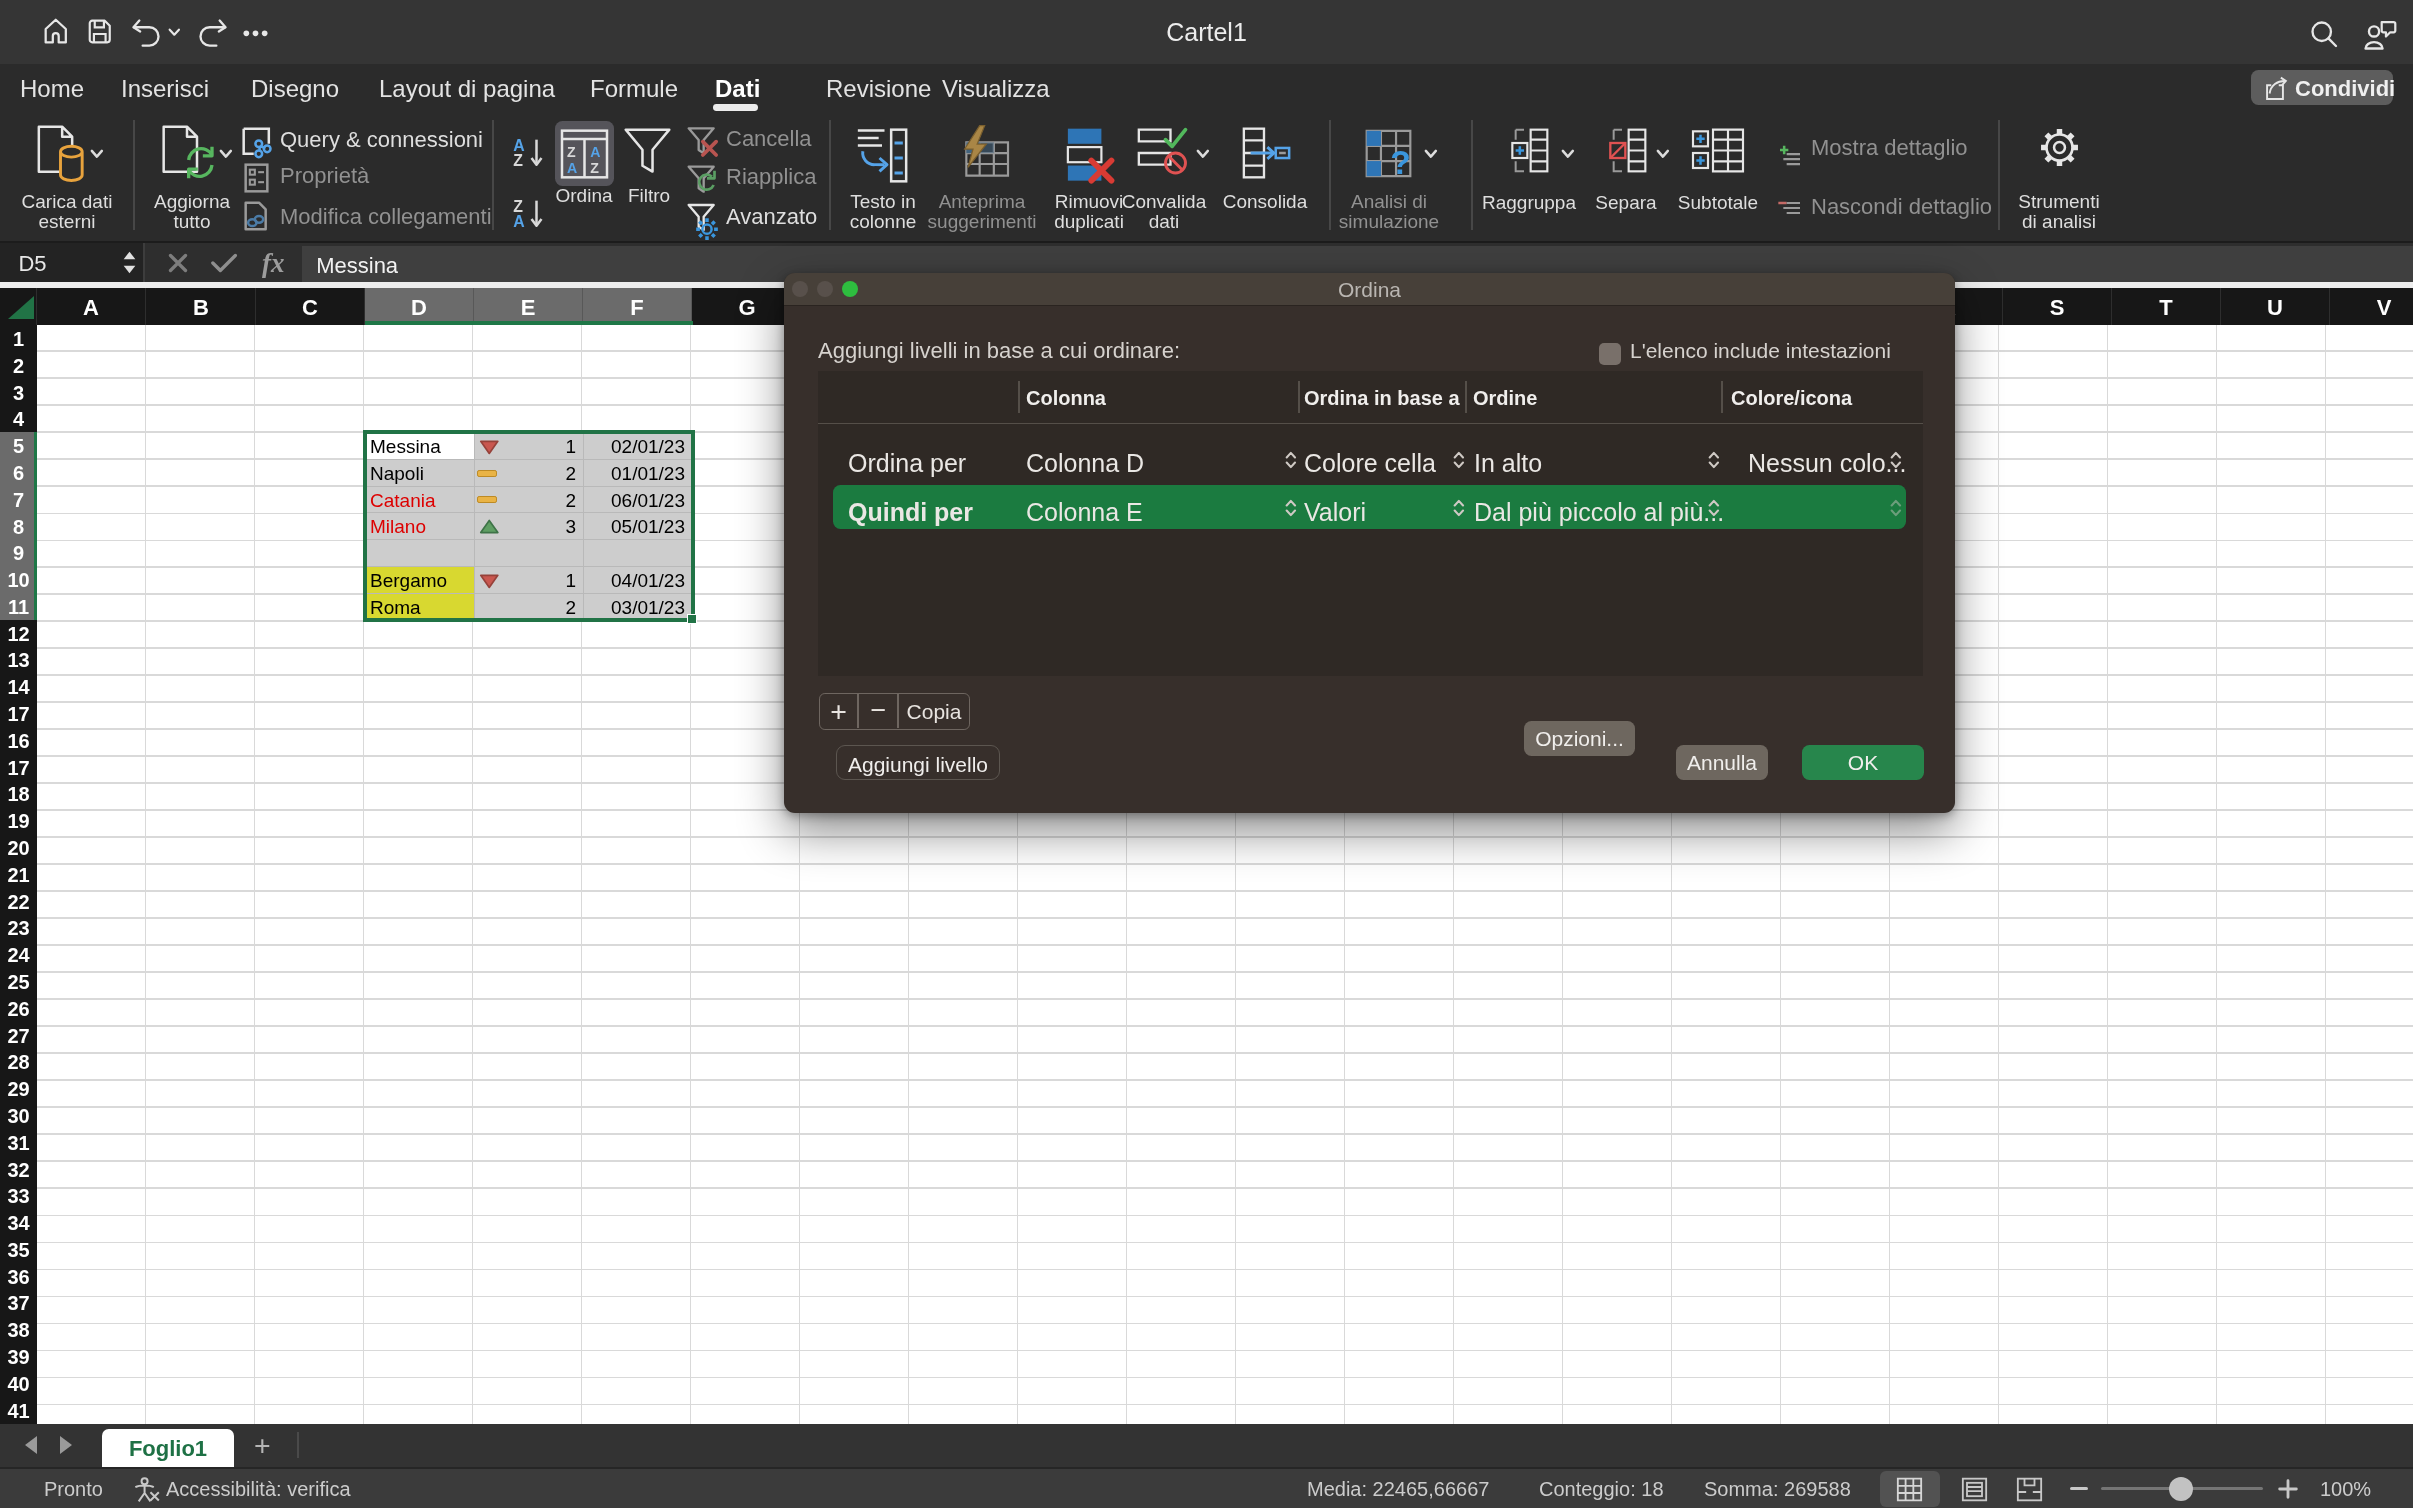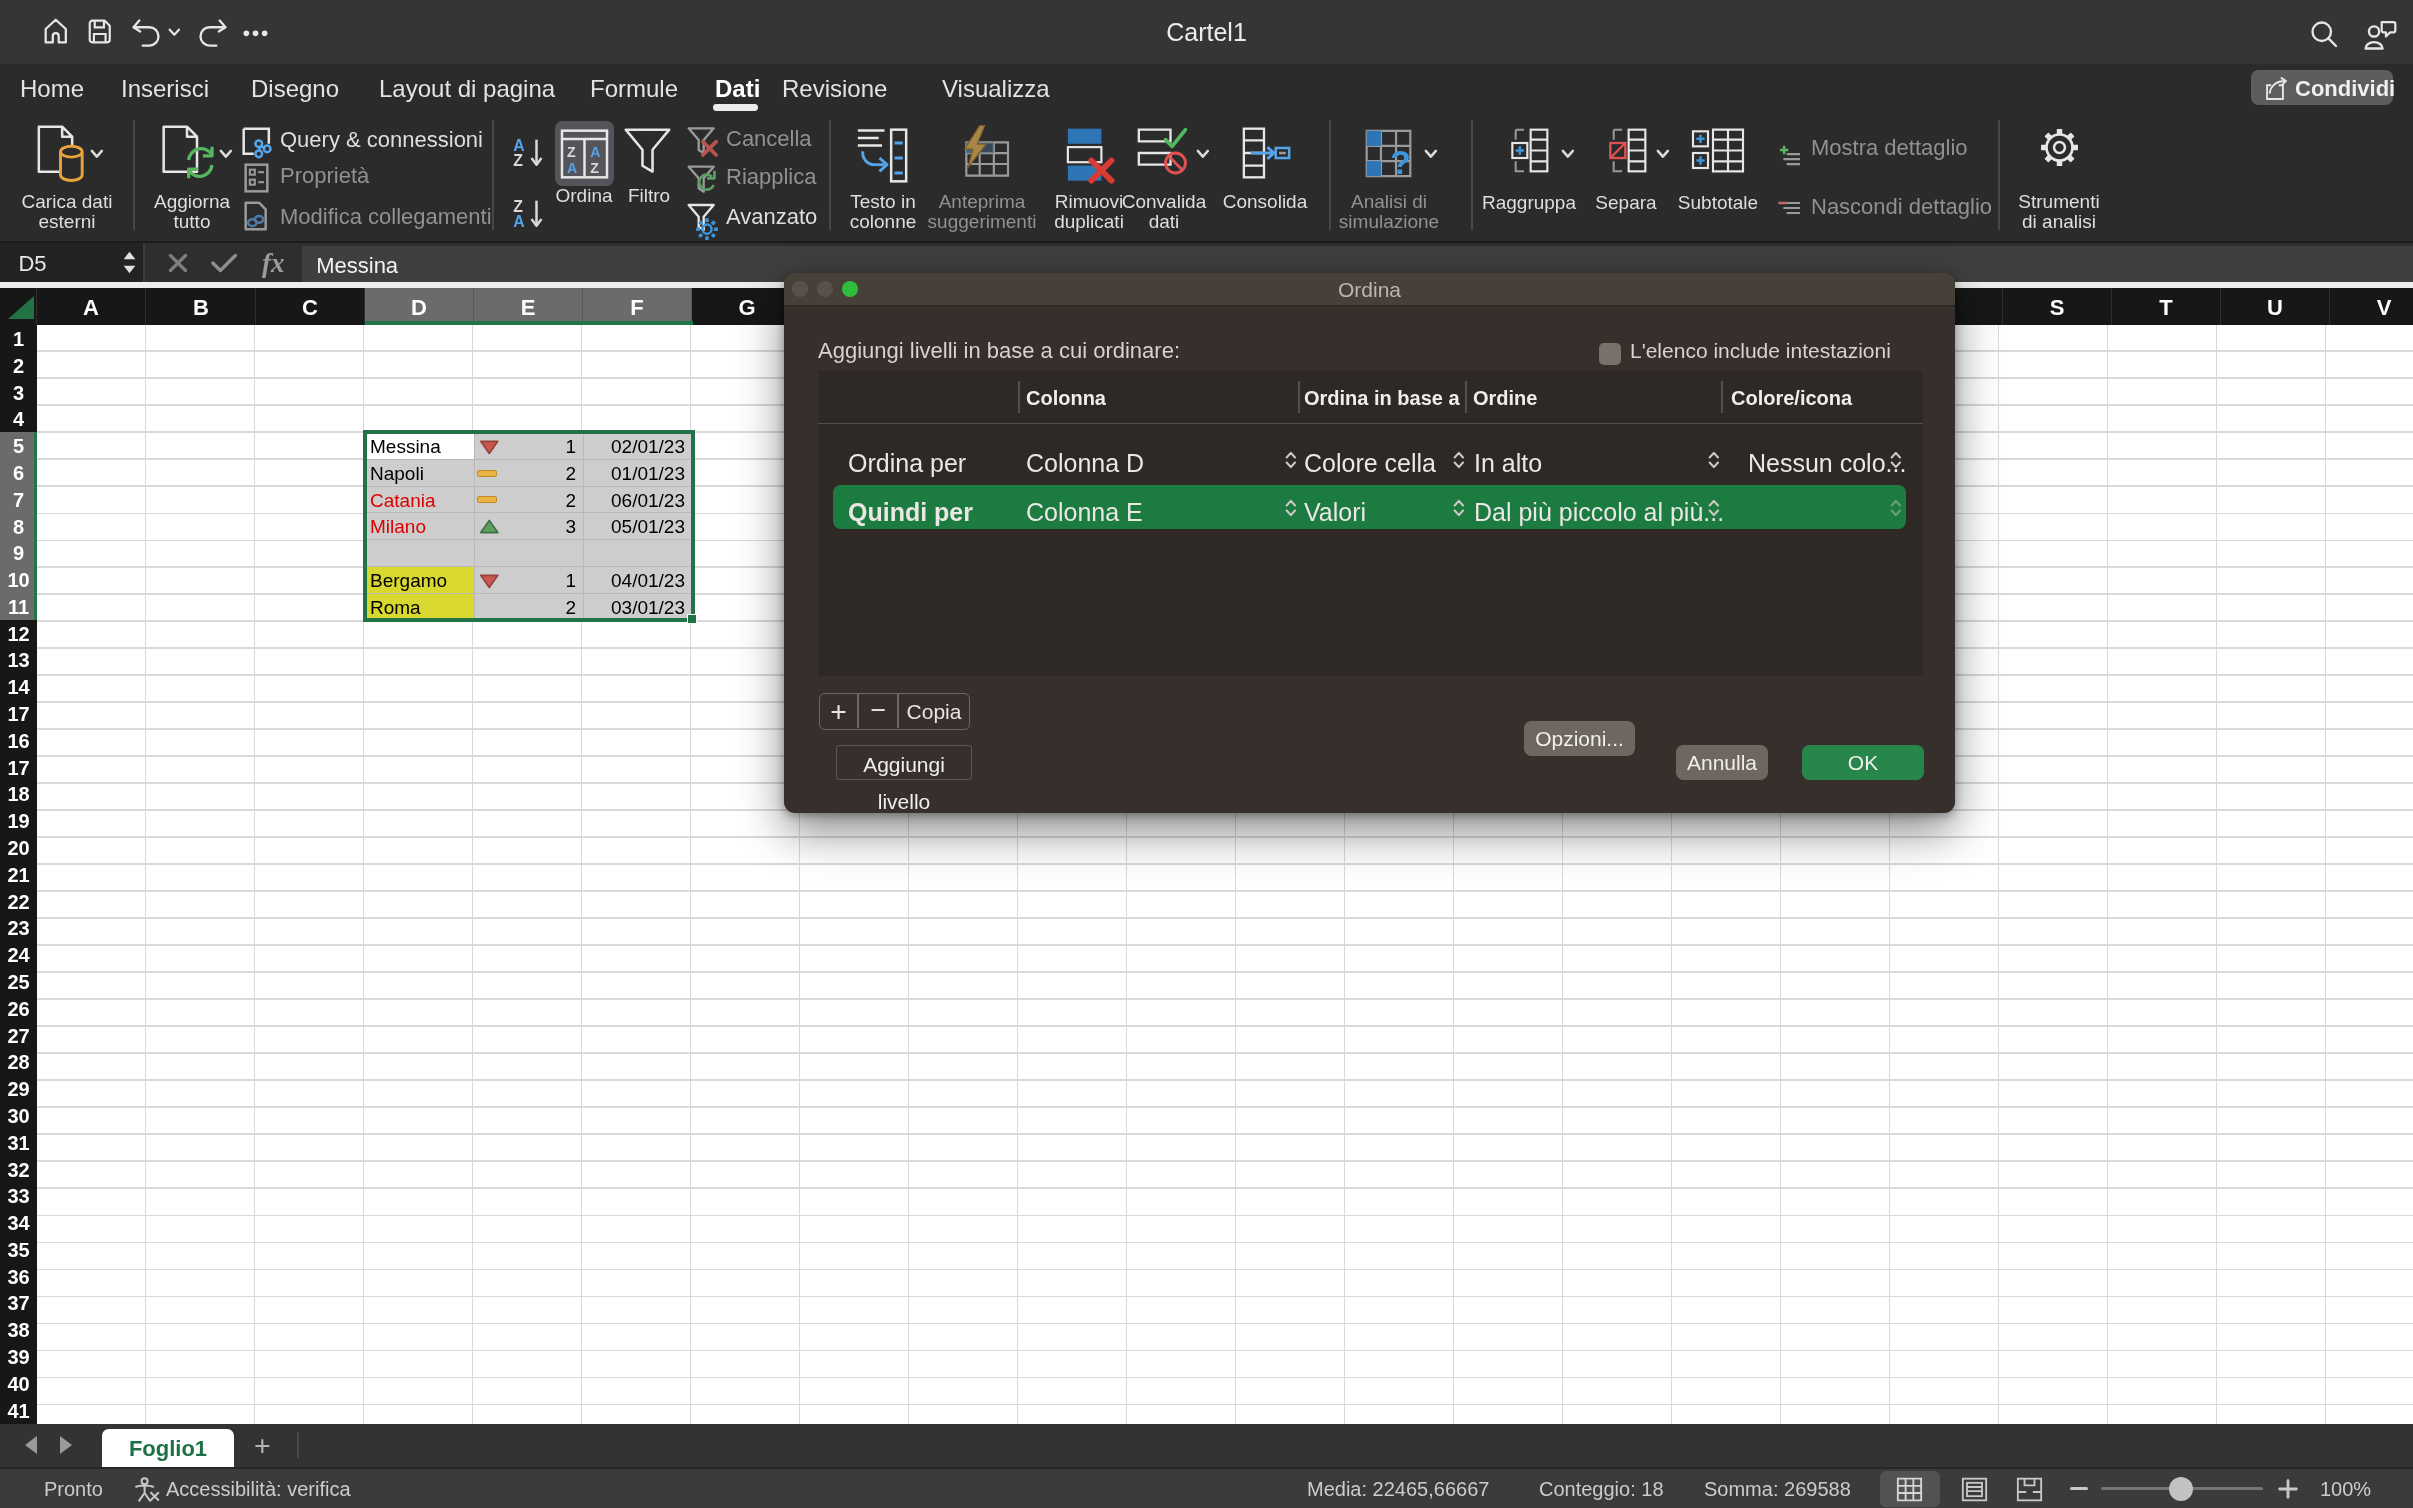--- a/index.html
+++ b/index.html
@@ -97,21 +97,21 @@
 <path d="M22 6 H36 a2 2 0 0 1 2 2 V16 a2 2 0 0 1 -2 2 H32 L27 23 V18 H24 a2 2 0 0 1 -2 -2 Z" fill="none" stroke="#e6e6e6" stroke-width="2.6" stroke-linejoin="round"></path>
     </svg>
 <div id="title">Cartel1</div>
 <div id="tabrow">
   <div class="tab" style="left:20px">Home</div>
   <div class="tab" style="left:121px">Inserisci</div>
   <div class="tab" style="left:251px">Disegno</div>
   <div class="tab" style="left:379px">Layout di pagina</div>
   <div class="tab" style="left:590px">Formule</div>
   <div class="tab active" style="left:715px">Dati</div>
-  <div class="tab" style="left:782px">Revisione</div>
+  <div class="tab" style="left:826px">Revisione</div>
   <div class="tab" style="left:942px">Visualizza</div>
   <div id="tabu"></div>
 </div>
 <div id="share">
       <svg style="left:12.6px;top:5.9px" width="27" height="25" viewBox="0 0 32 30">
 <path d="M8.5 11 H3.5 V27.5 H22.5 V11 H17.5" fill="none" stroke="#e6e6e6" stroke-width="2.3"></path>
 <path d="M6.5 21 C8 10.5 16 6 24.5 6" fill="none" stroke="#e6e6e6" stroke-width="2.3"></path>
 <path d="M20 2 L26 6 L21.5 11" fill="none" stroke="#e6e6e6" stroke-width="2.3" stroke-linejoin="miter"></path>
       </svg>
       <span>Condividi</span>
@@ -607,19 +607,19 @@
 <svg style="left:1106px;top:225px;opacity:0.45" width="11.7" height="20" viewBox="0 0 14 24">
         <path d="M2 9 L7 3.5 L12 9 M2 15 L7 20.5 L12 15" fill="none" stroke="#cfc9c4" stroke-width="2.5" stroke-linecap="round" stroke-linejoin="round"></path>
       </svg>
 <div style="position:absolute;left:35px;top:420px;width:151px;height:37px;border:1.7px solid #6e6660;border-radius:5.9px;box-sizing:border-box">
 <div style="position:absolute;left:37px;top:0;width:1.7px;height:34px;background:#6e6660"></div>
 <div style="position:absolute;left:77px;top:0;width:1.7px;height:34px;background:#6e6660"></div>
 <div style="position:absolute;left:0;top:0;width:37px;height:34px;text-align:center;line-height:34px;font-size:28.5px;color:#e8e4e0">+</div>
 <div style="position:absolute;left:39px;top:0;width:39px;height:34px;text-align:center;line-height:32px;font-size:27px;color:#e8e4e0">−</div>
 <div style="position:absolute;left:79px;top:0;width:70px;height:34px;text-align:center;line-height:35px;font-size:21px;color:#e8e4e0">Copia</div>
 </div>
-<div class="dbtn" style="left:52px;top:472px;width:136px;line-height:37px;border:1.7px solid #5c5650;box-sizing:border-box;border-radius:3px">Aggiungi livello</div>
+<div class="dbtn" style="left:52px;top:472px;width:164px;line-height:37px;border:1.7px solid #5c5650;box-sizing:border-box;border-radius:9px">Aggiungi livello</div>
 <div class="dbtn gbtn" style="left:740px;top:448px;width:111px;line-height:36px">Opzioni...</div>
 <div class="dbtn gbtn" style="left:892px;top:472px;width:92px;line-height:36px">Annulla</div>
 <div class="dbtn" style="left:1018px;top:472px;width:122px;line-height:36px;background:#27864c;font-weight:400">OK</div>
 </div>
 </div>
 
 
 </body></html>

